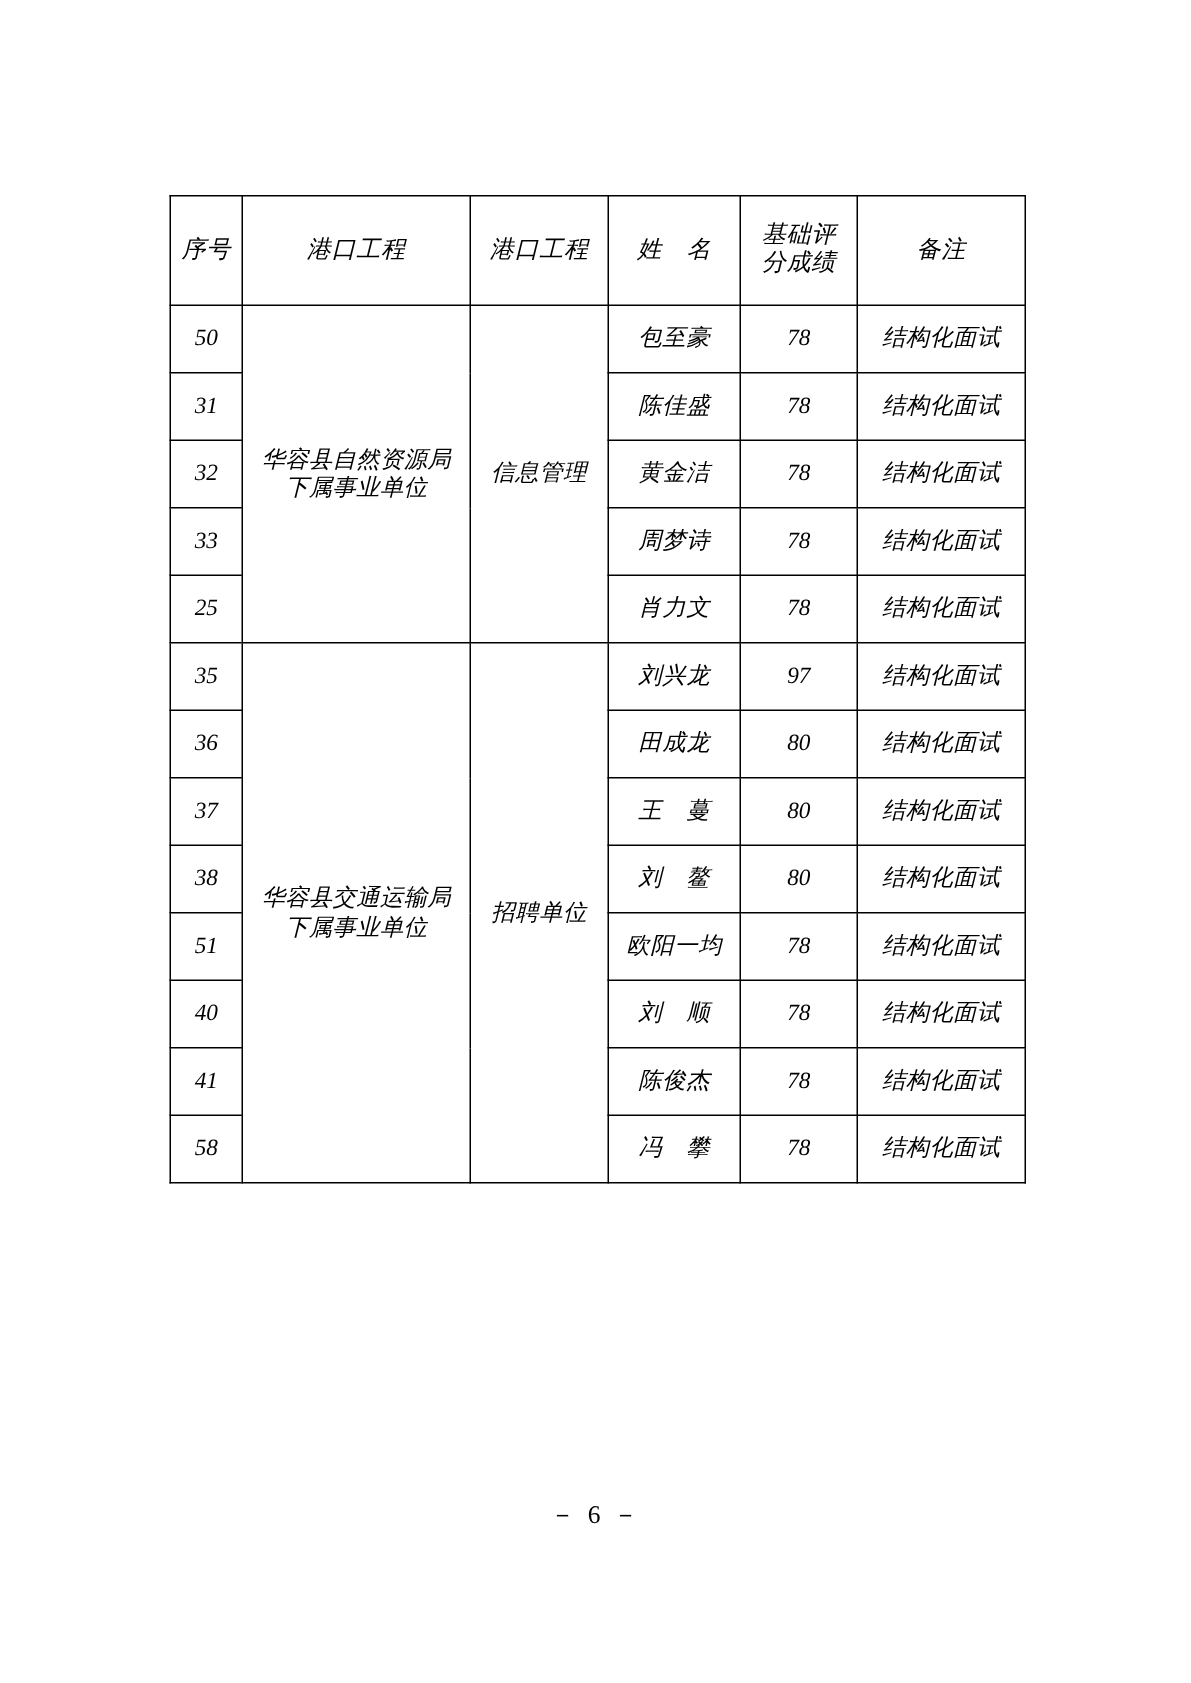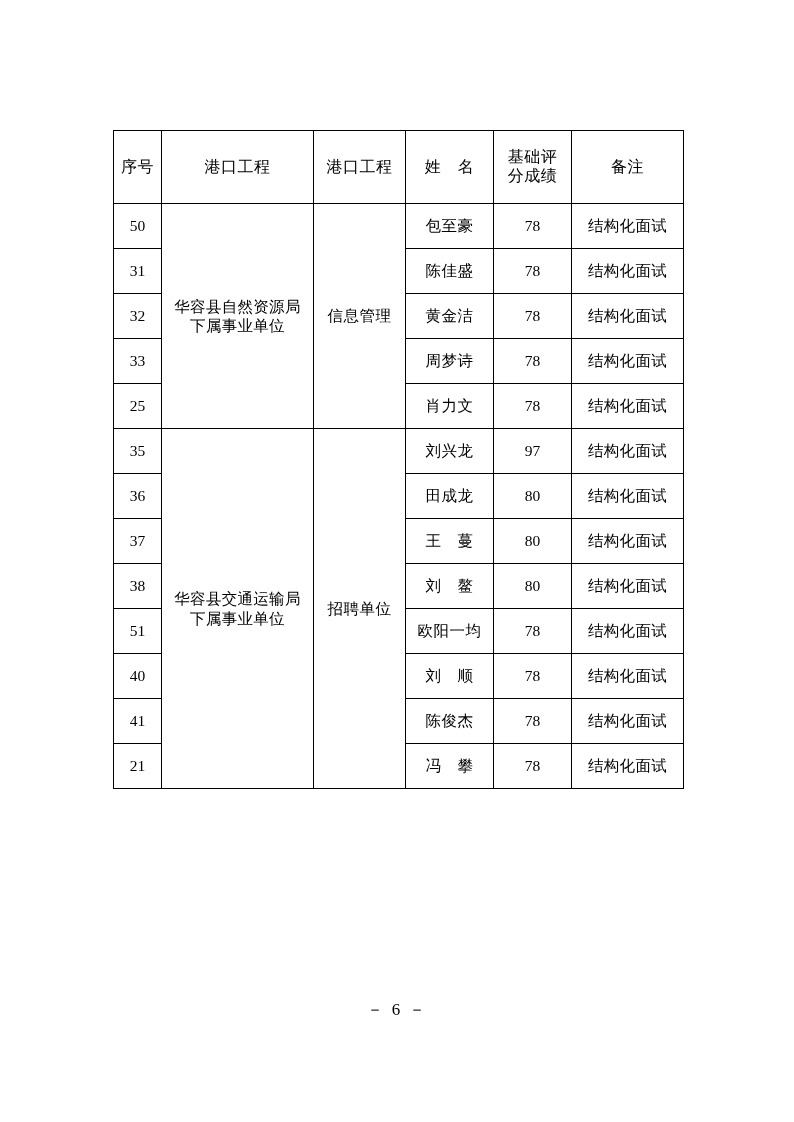--- a/index.html
+++ b/index.html
@@ -25,20 +25,21 @@
   .table-wrap {
     position: absolute;
     left: 113px;
     top: 130px;
     width: 570px;
   }
   table.recruit {
     border-collapse: collapse;
     width: 570px;
     table-layout: fixed;
+    font-style: italic;
   }
   table.recruit td, table.recruit th {
     border: 1px solid #000000;
     text-align: center;
     vertical-align: middle;
     font-weight: normal;
     font-size: 15.5px;
     line-height: 1.25;
     padding: 0;
   }
@@ -200,21 +201,21 @@
           <td class="score-cell">78</td>
           <td class="note-cell">结构化面试</td>
         </tr>
         <tr>
           <td class="seq-cell">41</td>
           <td class="name-cell">陈俊杰</td>
           <td class="score-cell">78</td>
           <td class="note-cell">结构化面试</td>
         </tr>
         <tr>
-          <td class="seq-cell">21</td>
+          <td class="seq-cell">58</td>
           <td class="name-cell">冯　攀</td>
           <td class="score-cell">78</td>
           <td class="note-cell">结构化面试</td>
         </tr>
 
       </tbody>
     </table>
   </div>
 
   <div class="page-number">－ 6 －</div>

